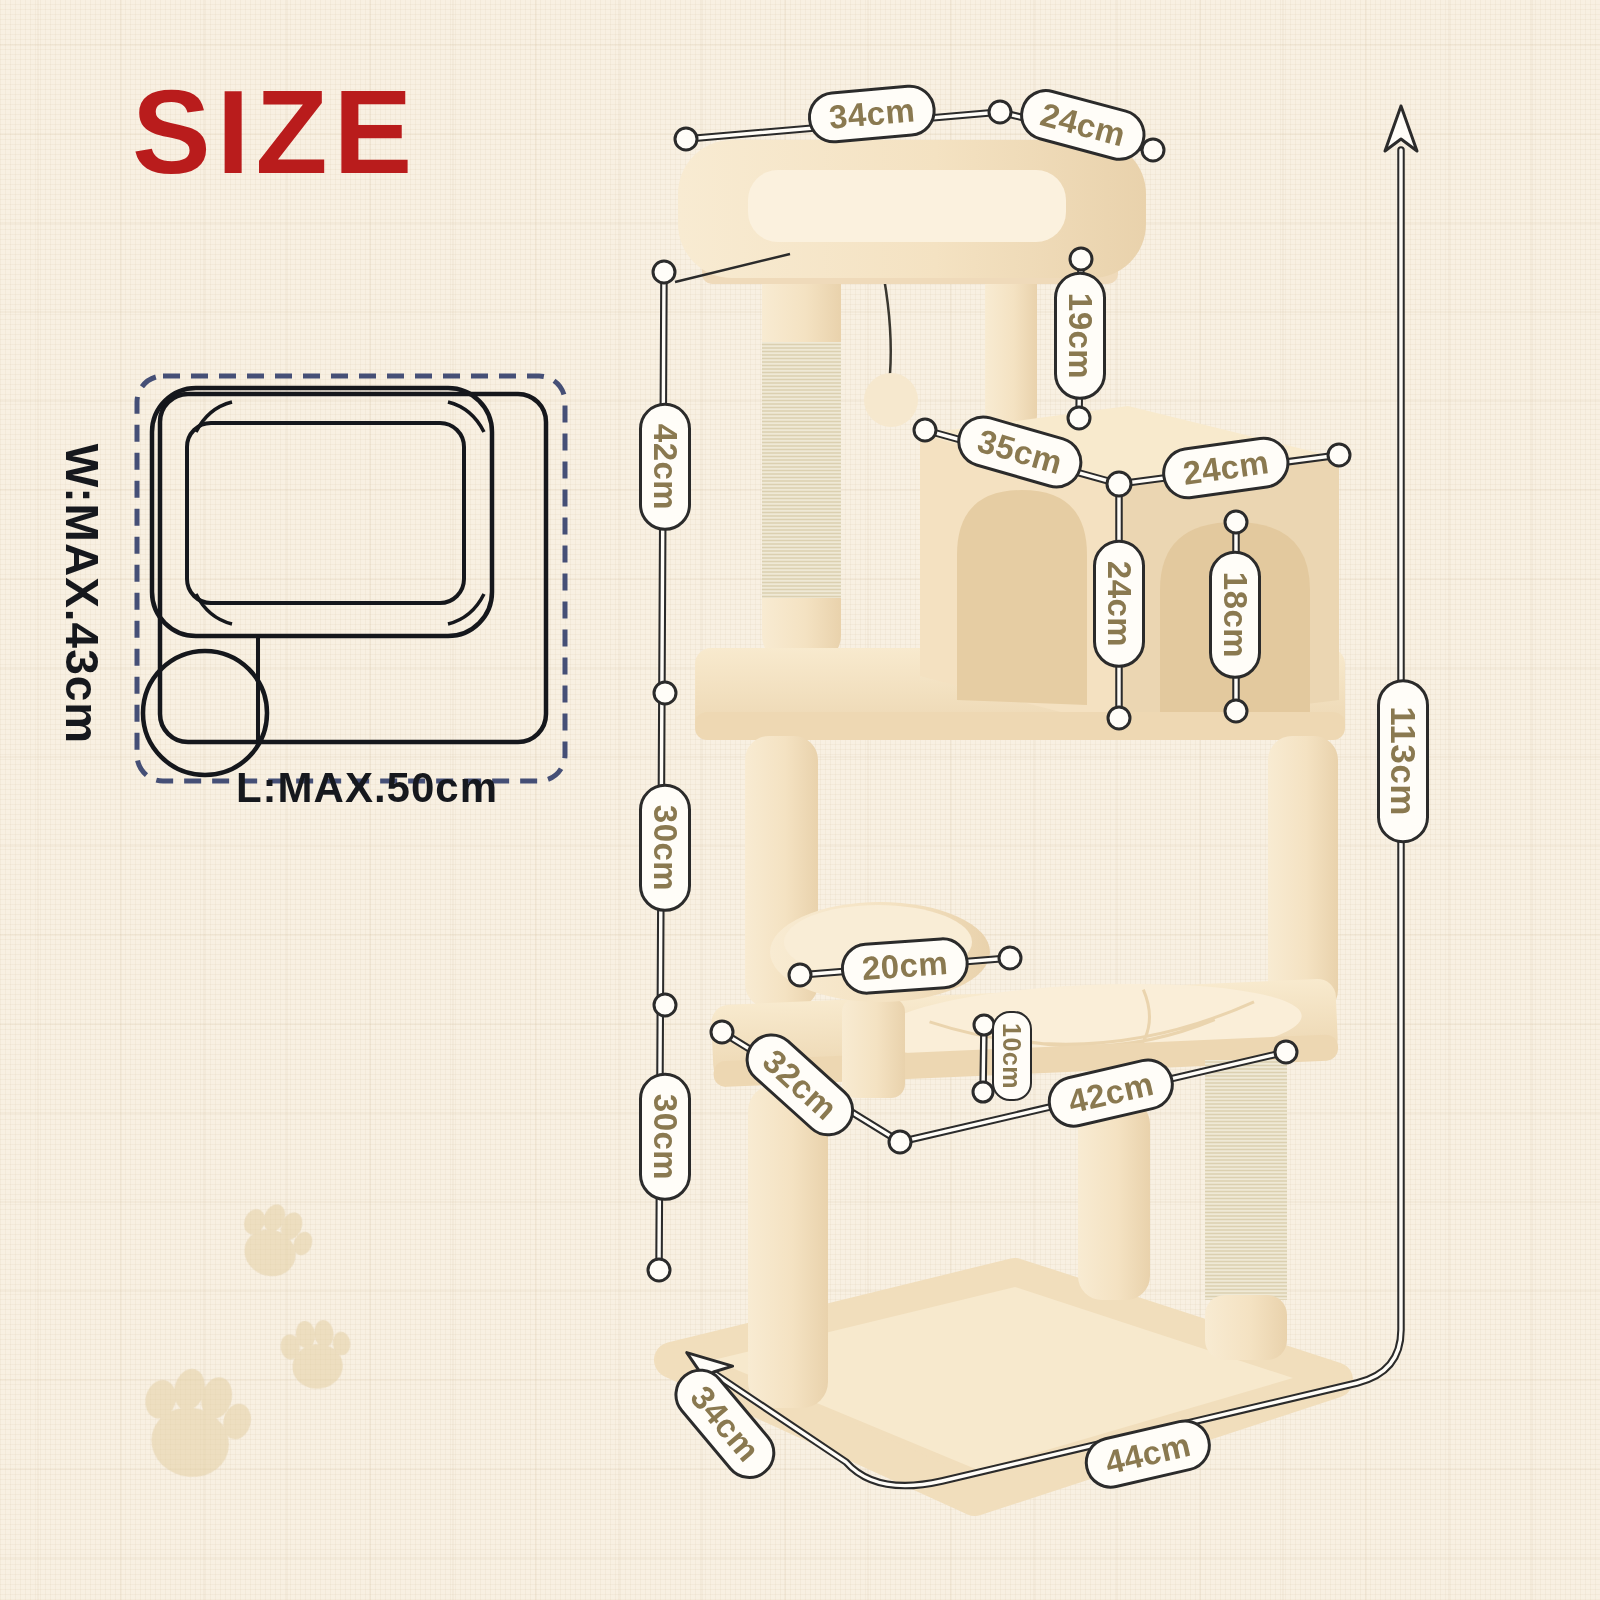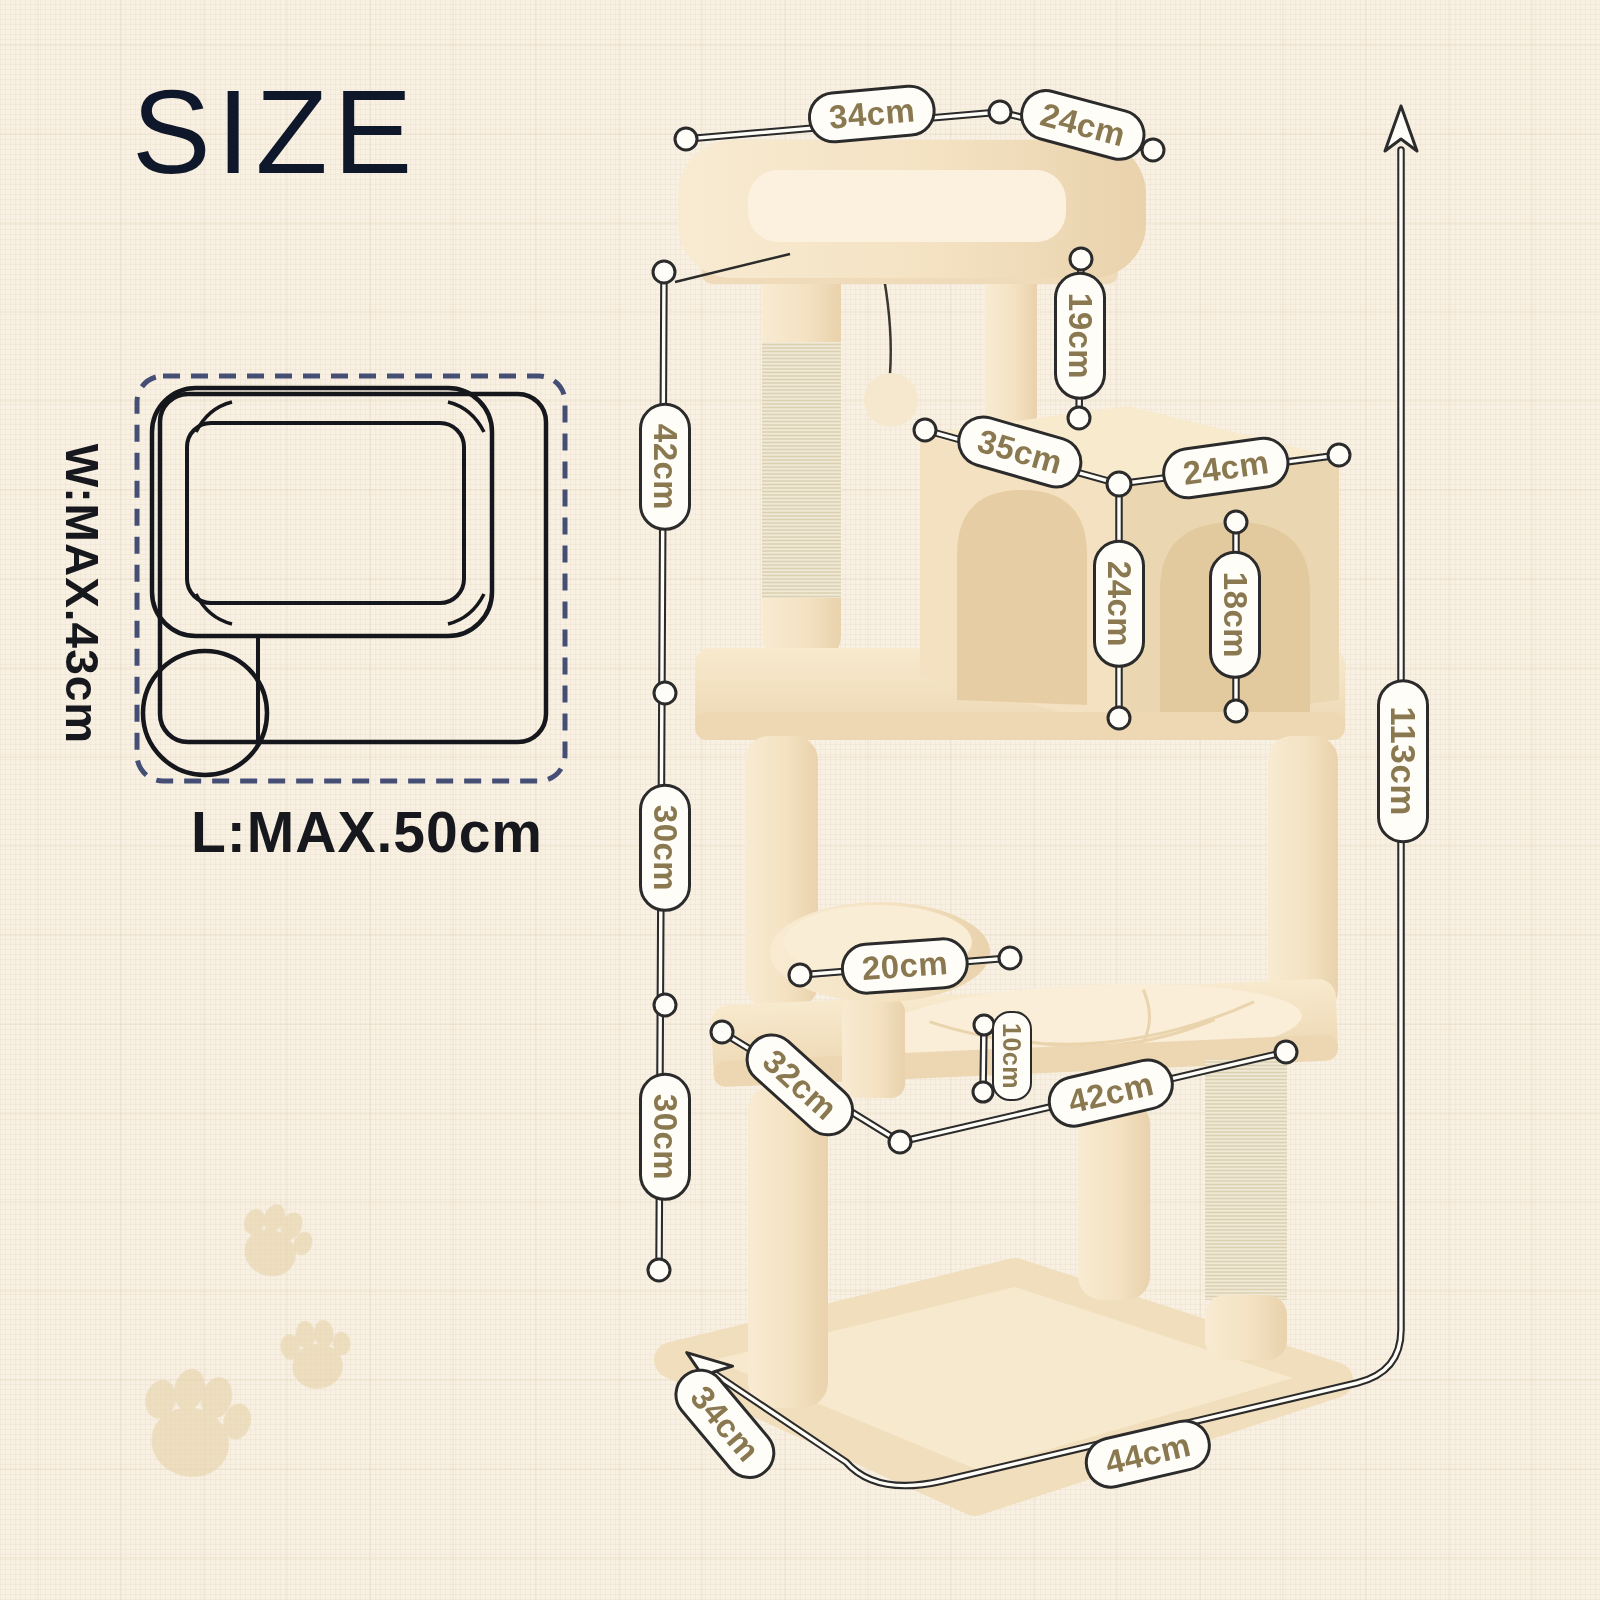--- a/index.html
+++ b/index.html
@@ -8,31 +8,31 @@
   
   .stage::before{content:"";position:absolute;inset:0;pointer-events:none;z-index:0;
     background-image:
       repeating-linear-gradient(90deg, rgba(201,178,140,.10) 0 1px, transparent 1px 5px),
       repeating-linear-gradient(0deg, rgba(201,178,140,.10) 0 1px, transparent 1px 5px),
       repeating-linear-gradient(90deg, transparent 0 37px, rgba(188,162,122,.08) 37px 39px, transparent 39px 83px),
       repeating-linear-gradient(0deg, transparent 0 41px, rgba(188,162,122,.08) 41px 43px, transparent 43px 89px);
   }
   .scene{position:absolute;left:0;top:0;z-index:1;}
   .page-title{position:absolute;left:132px;top:64px;z-index:3;
-    font-size:118px;font-weight:400;letter-spacing:6px;color:#0f172a;}
+    font-size:118px;font-weight:700;letter-spacing:6px;color:#b91c1c;}
   .pill{position:absolute;z-index:4;display:flex;align-items:center;justify-content:center;
     height:46px;padding:0 18px;background:#FFFDF8;border:3px solid #2B2B2B;border-radius:26px;
     font-weight:700;font-size:33px;color:#8A7950;white-space:nowrap;letter-spacing:.5px;
     transform:translate(-50%,-50%) rotate(var(--r,0deg));}
   .pill--lg{font-size:35px;padding:0 24px;}
   .pill--sm{height:36px;font-size:25px;padding:0 10px;border-width:2.5px;border-radius:18px;}
   .bed-label{position:absolute;z-index:3;color:#16181D;font-weight:700;white-space:nowrap;
     transform:translate(-50%,-50%) rotate(var(--r,0deg));}
   .bed-label--w{left:82px;top:594px;font-size:46px;--r:90deg;letter-spacing:1px;}
-  .bed-label--l{left:367px;top:832px;font-size:57px;letter-spacing:1px;}
+  .bed-label--l{left:367px;top:788px;font-size:42px;letter-spacing:1px;}
   
   .lo{stroke:#2B2B2B;stroke-width:7.5;fill:none;stroke-linecap:round;}
   .li{stroke:#FFFDF8;stroke-width:3.4;fill:none;stroke-linecap:round;}
   .dot{fill:#FFFDF8;stroke:#2B2B2B;stroke-width:3;}
   .arrowhead{fill:#FFFDF8;stroke:#2B2B2B;stroke-width:3;stroke-linejoin:round;}
   .diagram-line{stroke:#15171C;fill:none;}
 </style>
 </head>
 <body>
 

